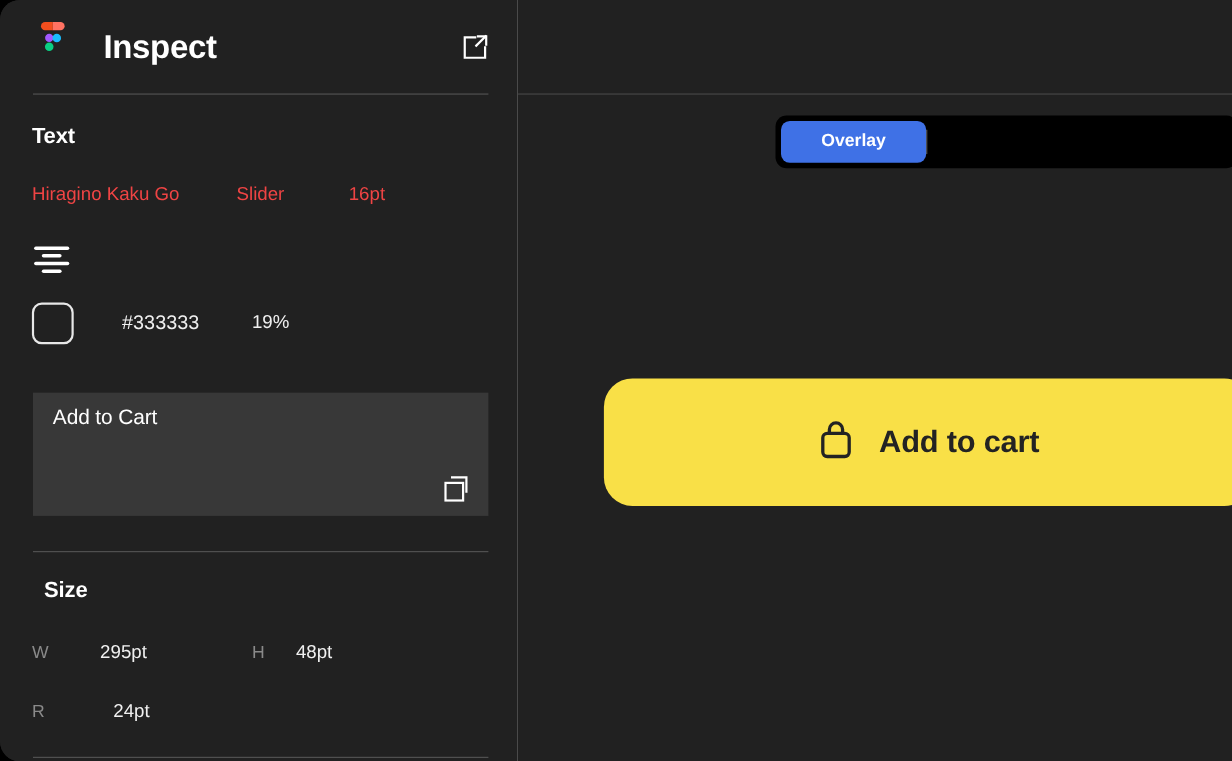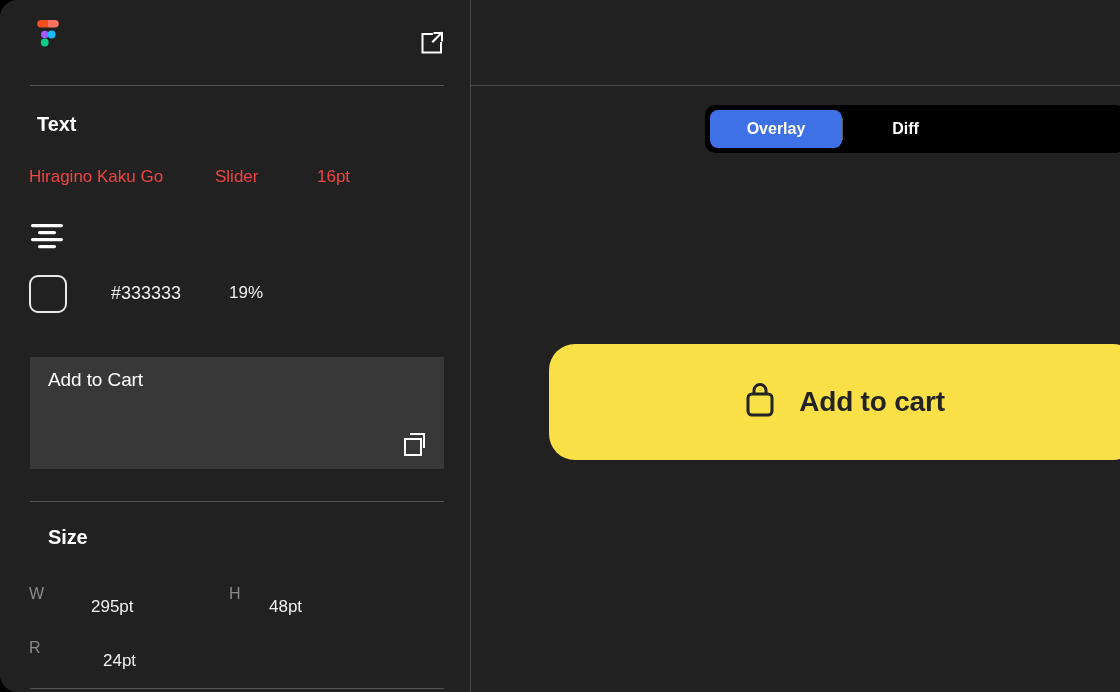--- a/index.html
+++ b/index.html
@@ -87,21 +87,20 @@
   .hdiv-size   { left: 30px; top: 501px; width: 414px; }
   .hdiv-bottom { left: 30px; top: 688px; width: 414px; }
 
   
   .section-title {
     position: absolute;
     font-size: 20px;
     font-weight: 700;
     color: #ffffff;
     letter-spacing: -0.1px;
-    margin-left: 8px;
   }
   .section-text { left: 29px; top: 113px; }
   .section-size { left: 40px; top: 526px; }
 
   
   .font-row {
     position: absolute;
     left: 29px; top: 167px;
     height: 26px;
   }
@@ -185,21 +184,20 @@
     position: absolute;
     font-size: 16px;
     color: #8a8a8a;
     top: 2px;
   }
   .size-value {
     position: absolute;
     font-size: 17px;
     color: #f0f0f0;
     top: 0px;
-    margin-top: 14px;
   }
   .lbl-w { left: 0px; }
   .val-w { left: 62px; }
   .lbl-h { left: 200px; }
   .val-h { left: 240px; }
   .lbl-r { left: 0px; }
   .val-r { left: 74px; }
 
   
   .right-panel {
@@ -292,20 +290,21 @@
         <div class="figma-logo">
           <svg width="30" height="44" viewBox="0 0 30 44">
             <path d="M8 0h7v7.5H8A3.75 3.75 0 0 1 8 0z" fill="#f24e1e"></path>
             <path d="M15 0h7a3.75 3.75 0 0 1 0 7.5h-7V0z" fill="#ff7262"></path>
             <circle cx="11.75" cy="14.5" r="3.75" fill="#a259ff"></circle>
             <circle cx="18.6" cy="14.5" r="3.9" fill="#1abcfe"></circle>
             <circle cx="11.75" cy="22.5" r="3.9" fill="#0acf83"></circle>
           </svg>
         </div>
 
+        <div class="panel-title">Inspect</div>
 
         <div class="ext-link-btn">
           <svg width="26" height="26" viewBox="0 0 26 26" fill="none" stroke="#ffffff" stroke-width="2" stroke-linecap="square">
             <path d="M13 4H3.5v18.5H22V13"></path>
             <path d="M14 11.5L22.5 3"></path>
             <path d="M15.5 3H23v7.5"></path>
           </svg>
         </div>
       </div>
 
@@ -365,21 +364,20 @@
 
     <div class="vdivider"></div>
 
     <div class="right-panel">
       <div class="right-topbar"></div>
       <div class="right-hdiv"></div>
 
       <div class="seg-control">
         <div class="seg-item active seg-w1">Overlay</div>
         <div class="seg-sep"></div>
-        <div class="seg-item seg-w3">Diff</div>
       </div>
 
       <div class="yellow-btn">
         <span class="bag-icon">
           <svg width="34" height="38" viewBox="0 0 34 38" fill="none" stroke="#232323" stroke-width="3">
             <path d="M11 13V9.5a6 6 0 0 1 12 0V13"></path>
             <rect x="5" y="13" width="24" height="21" rx="4"></rect>
           </svg>
         </span>
         <span class="yellow-btn-label">Add to cart</span>

